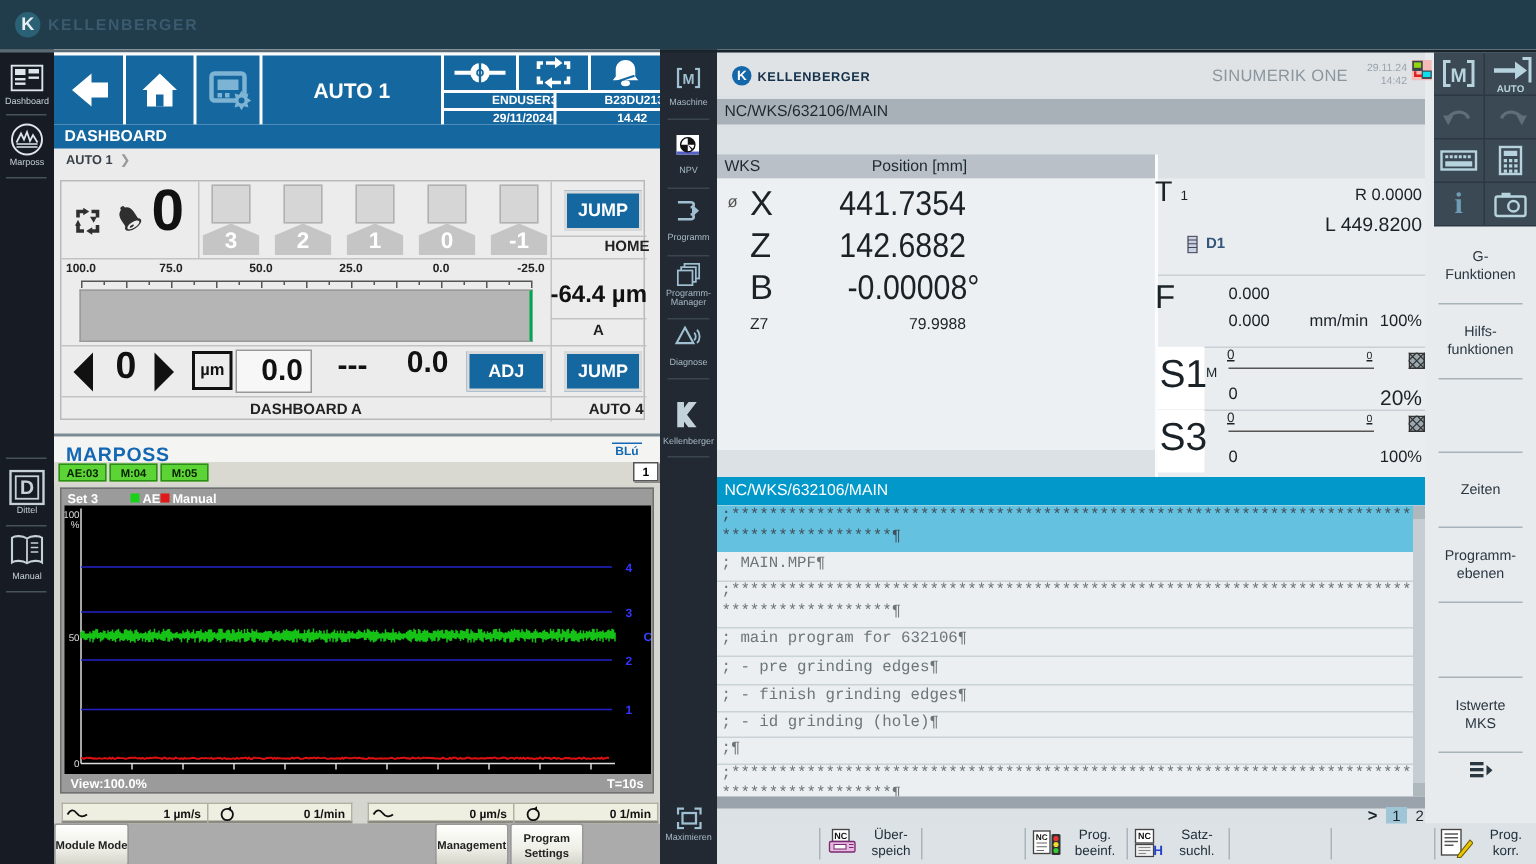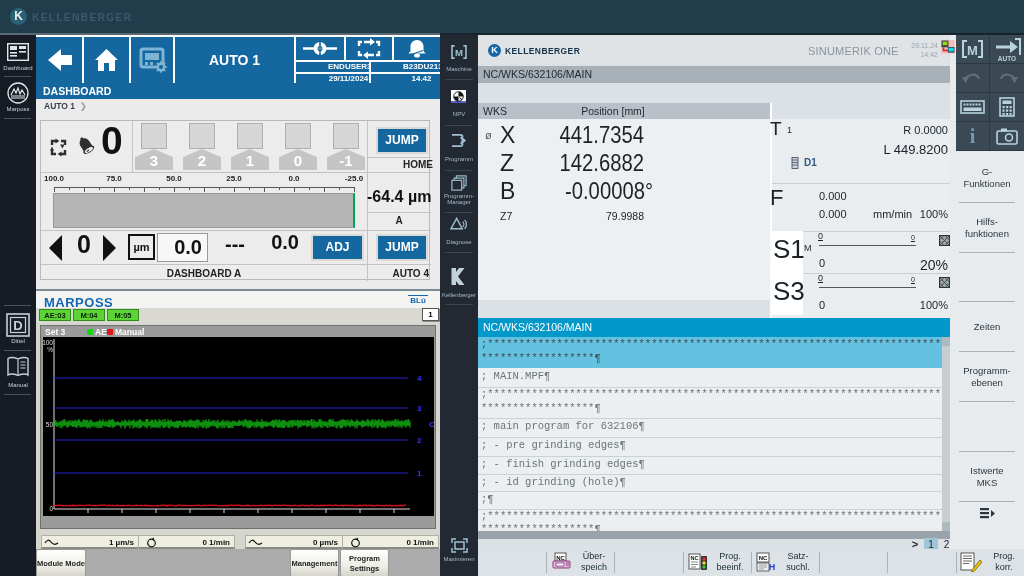--- a/index.html
+++ b/index.html
@@ -286,20 +286,24 @@
 <text x="10" y="8" fill="#ddd" font-size="6.5" font-family="Liberation Sans" text-anchor="end">100</text>
 <text x="10" y="15" fill="#ddd" font-size="6.5" font-family="Liberation Sans" text-anchor="end">%</text>
 <text x="10" y="90" fill="#ddd" font-size="6.5" font-family="Liberation Sans" text-anchor="end">50</text>
 <text x="10" y="174" fill="#ddd" font-size="6.5" font-family="Liberation Sans" text-anchor="end">0</text>
 <text x="374" y="44" fill="#3333ff" font-size="8" font-weight="bold" font-family="Liberation Sans">4</text>
 <text x="374" y="74" fill="#3333ff" font-size="8" font-weight="bold" font-family="Liberation Sans">3</text>
 <text x="374" y="106" fill="#3333ff" font-size="8" font-weight="bold" font-family="Liberation Sans">2</text>
 <text x="374" y="139" fill="#3333ff" font-size="8" font-weight="bold" font-family="Liberation Sans">1</text>
 <text x="386" y="90" fill="#3344ff" font-size="8" font-weight="bold" font-family="Liberation Sans">C</text>
 </svg>
+        </div>
+      <div id="chartfoot">
+          <span style="position:absolute;left:4px;top:1px;">View:100.0%</span>
+          <span style="position:absolute;right:6px;top:1px;">T=10s</span>
         </div>
     </div>
     <div id="statrow">
       <div class="statcell" style="left:5px;width:194px;">
           <svg style="position:absolute;left:2px;top:2px;" width="16" height="9" viewBox="0 0 16 9">
             <path d="M1 5 Q4 0 7 4 T14 5" fill="none" stroke="#111" stroke-width="1.2"></path>
           </svg>
           <span style="position:absolute;right:100px;top:2px;">1 µm/s</span>
           <svg style="position:absolute;left:104px;top:1px;" width="11" height="11" viewBox="0 0 11 11">
             <circle cx="5.5" cy="6" r="3.8" fill="none" stroke="#111" stroke-width="1.2"></circle>

